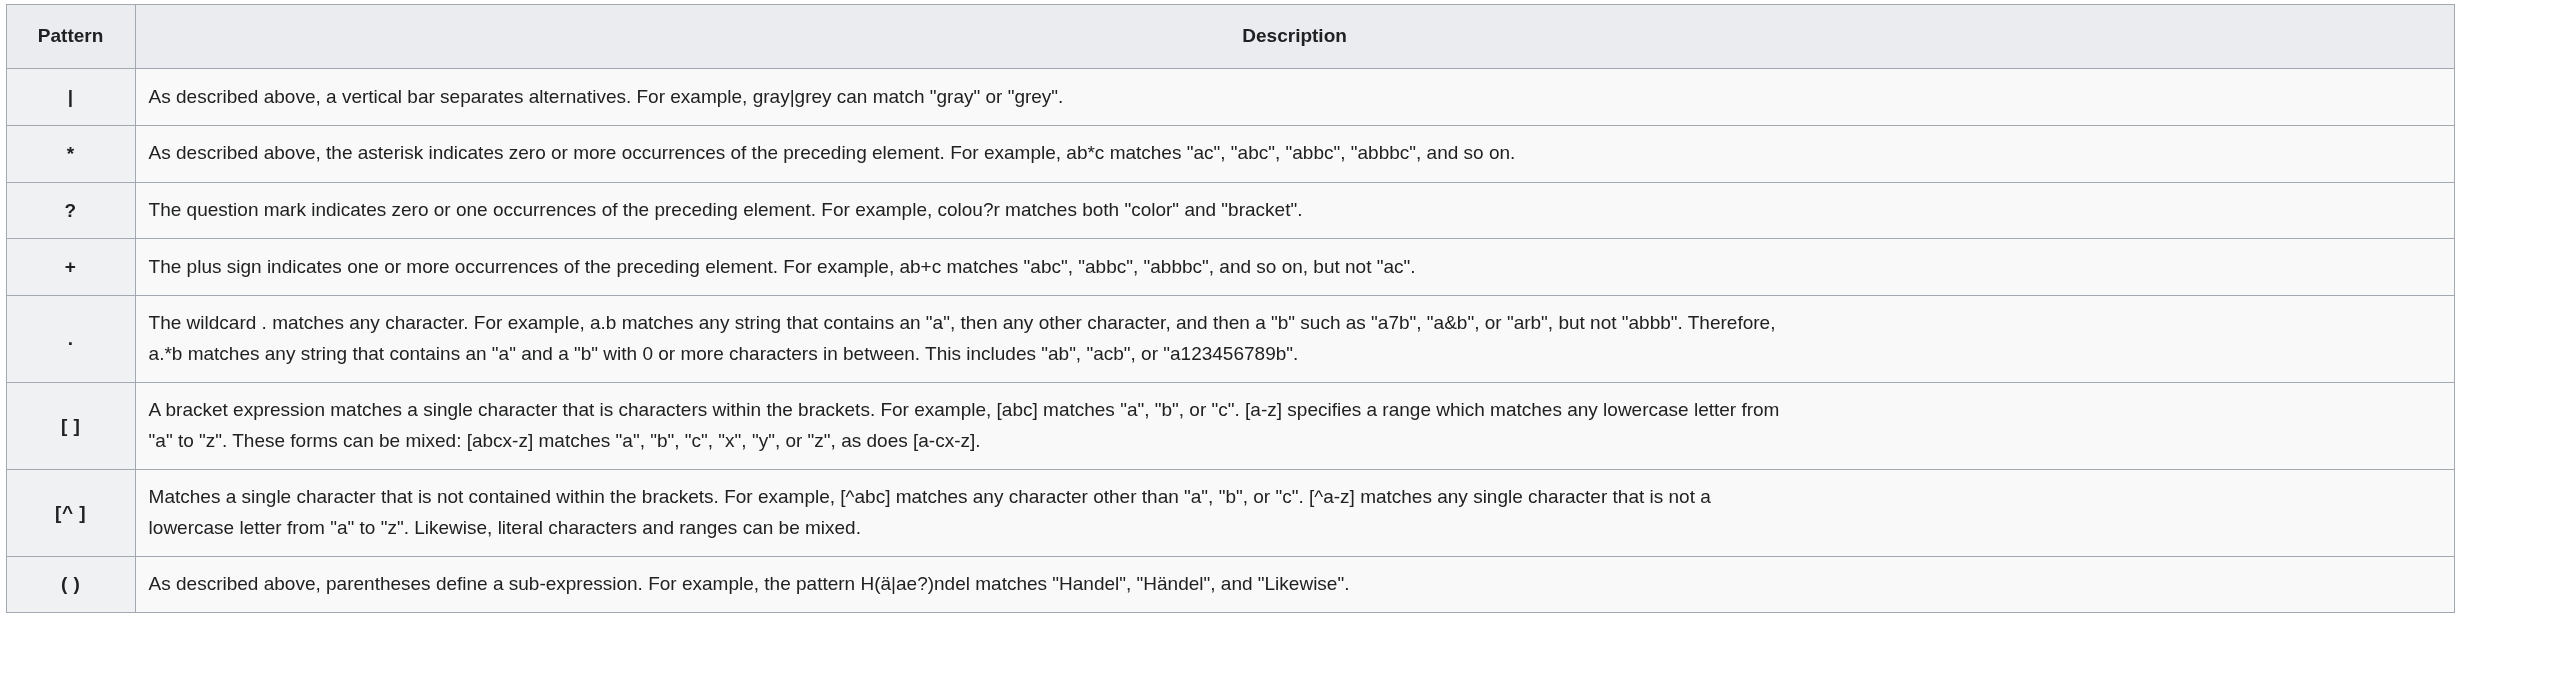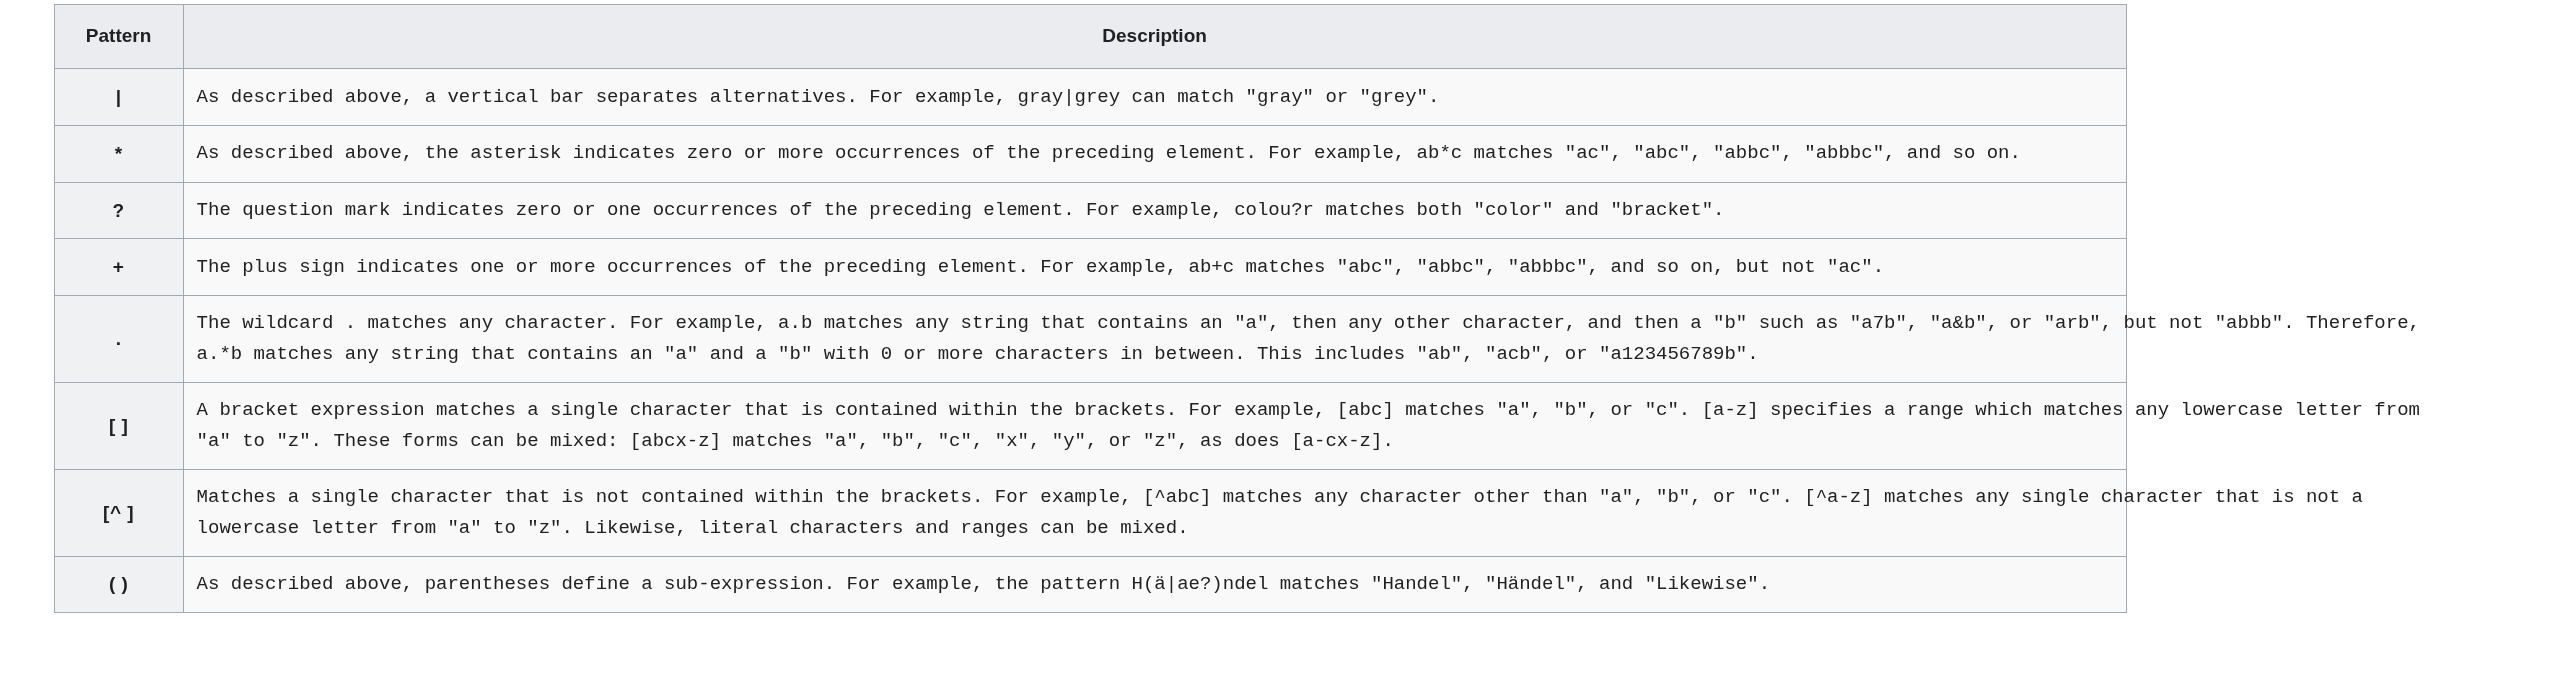--- a/index.html
+++ b/index.html
@@ -14,25 +14,24 @@
     color: #202122;
     overflow: hidden;
   }
   .table-wrap {
     padding: 3.7px 5.6px 0 5.6px;
     box-sizing: border-box;
     width: 2576px;
   }
   table.regex-table {
     border-collapse: collapse;
-    width: 2073px;
+    width: 2449px;
     table-layout: fixed;
     background: #f8f9fa;
     border: 0.9px solid #a2a9b1;
-    margin-left: 48px;
   }
   table.regex-table th,
   table.regex-table td {
     border: 0.9px solid #a2a9b1;
     vertical-align: middle;
   }
   table.regex-table thead th {
     background: #eaecf0;
     font-weight: bold;
     font-size: 19px;
@@ -55,21 +54,20 @@
   td.desc-cell {
     background: #f9f9f9;
     text-align: left;
     font-size: 19px;
     line-height: 1.62;
     padding: 7.5px 11.2px 7.5px 13px;
   }
   td.desc-cell .line {
     display: block;
     white-space: nowrap;
-    font-family: Liberation Mono, monospace;
   }
   
   tr.r-single td { height: 37px; }
   tr.r-double td { height: 67px; }
 </style>
 </head>
 <body>
 
 <div class="table-wrap">
   <table class="regex-table">
@@ -111,21 +109,21 @@
         <tr class="r-double">
           <td class="pattern-cell">.</td>
           <td class="desc-cell">
             <span class="line">The wildcard . matches any character. For example, a.b matches any string that contains an "a", then any other character, and then a "b" such as "a7b", "a&amp;b", or "arb", but not "abbb". Therefore,</span>
             <span class="line">a.*b matches any string that contains an "a" and a "b" with 0 or more characters in between. This includes "ab", "acb", or "a123456789b".</span>
           </td>
         </tr>
         <tr class="r-double">
           <td class="pattern-cell">[ ]</td>
           <td class="desc-cell">
-            <span class="line">A bracket expression matches a single character that is contained within the brackets. For example, [abc] matches "a", "b", or "c". [a-z] specifies a range which matches any lowercase letter from</span>
+            <span class="line">A bracket expression matches a single character that is characters within the brackets. For example, [abc] matches "a", "b", or "c". [a-z] specifies a range which matches any lowercase letter from</span>
             <span class="line">"a" to "z". These forms can be mixed: [abcx-z] matches "a", "b", "c", "x", "y", or "z", as does [a-cx-z].</span>
           </td>
         </tr>
         <tr class="r-double">
           <td class="pattern-cell">[^ ]</td>
           <td class="desc-cell">
             <span class="line">Matches a single character that is not contained within the brackets. For example, [^abc] matches any character other than "a", "b", or "c". [^a-z] matches any single character that is not a</span>
             <span class="line">lowercase letter from "a" to "z". Likewise, literal characters and ranges can be mixed.</span>
           </td>
         </tr>

